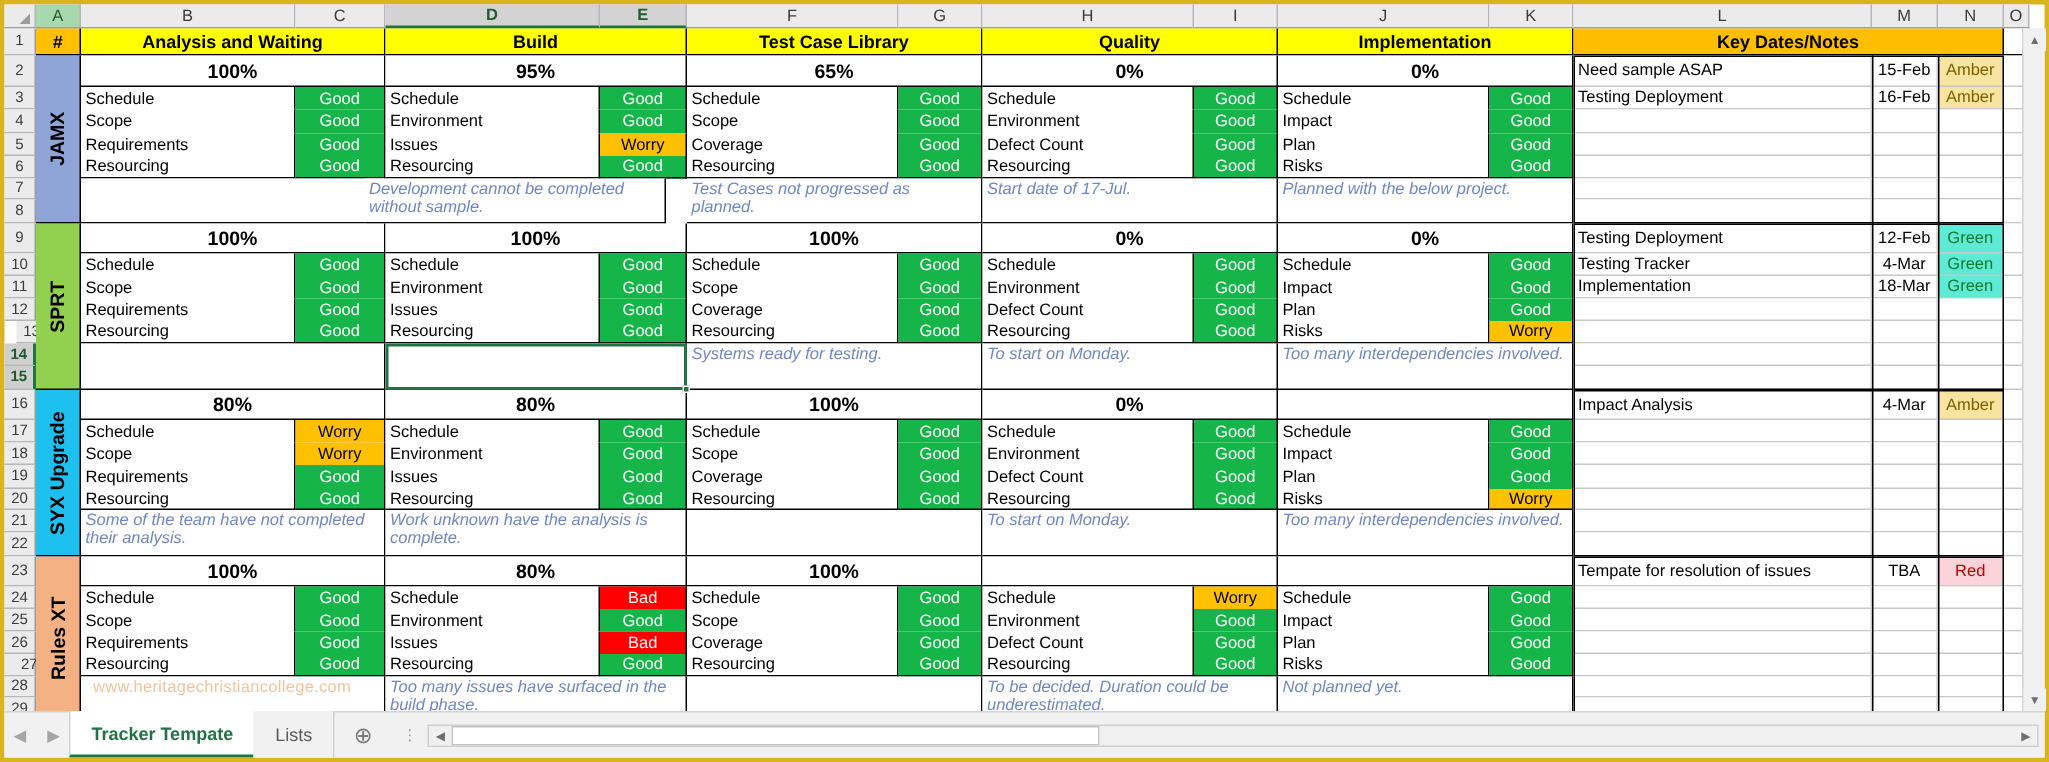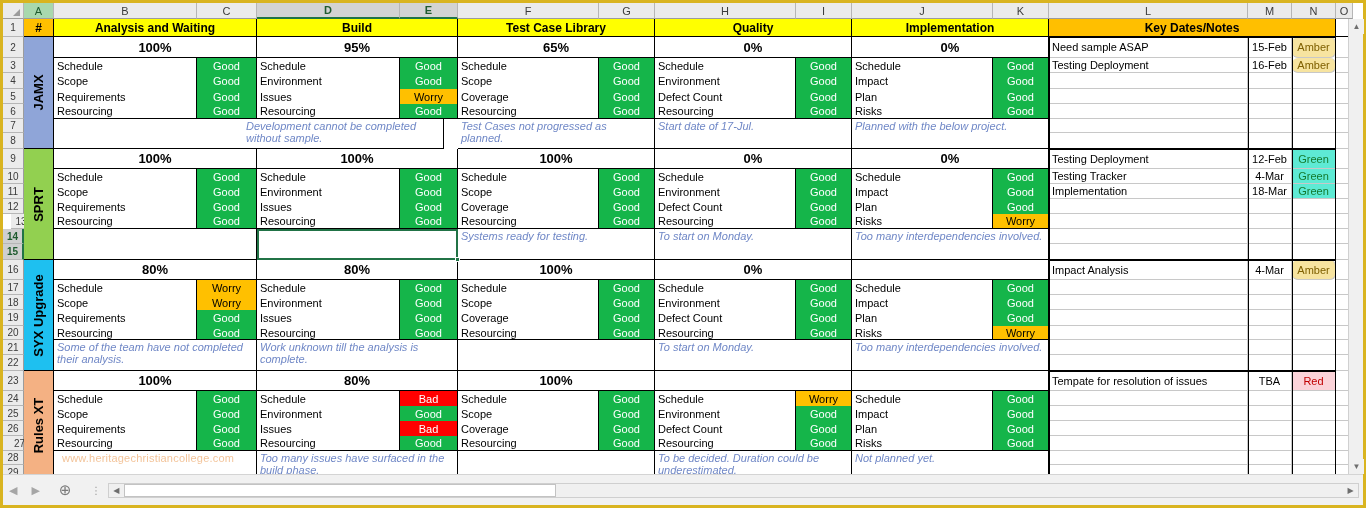--- a/index.html
+++ b/index.html
@@ -104,21 +104,21 @@
     border-right:1px solid #000; border-bottom:1px solid #000;
   }
   .vlabel span{
     transform:rotate(-90deg);
     font-weight:bold; font-size:13px; color:#000;
     white-space:nowrap;
   }
 
   .datecell{ justify-content:center; font-size:11px; }
   .ragcell{ justify-content:center; font-size:11px; }
-  .rag-amber{ background:#F7E4A0; color:#7F6000;border-radius:6px; }
+  .rag-amber{ background:#F7E4A0; color:#7F6000; }
   .rag-green{ background:#5eead4; color:#157A2E; }
   .rag-red{ background:#FBD3D9; color:#C00000; }
 
   
   .selrect{
     position:absolute; border:2px solid #217346;
     pointer-events:none; background:transparent;
   }
   .selhandle{
     position:absolute; width:5px; height:5px; background:#217346;
@@ -420,21 +420,21 @@
       <div class="sc note" style="left: 51px; top: 337px; width: 203px; height: 31px; padding-top: 1px; padding-left: 3px;">Some of the team have not completed their analysis.</div>
       <div class="sc pct" style="left: 254px; top: 257px; width: 201px; height: 20px;">80%</div>
       <div class="sc nbb" style="left: 254px; top: 277px; width: 143px; height: 15px;">Schedule</div>
       <div class="sc status g" style="left: 397px; top: 277px; width: 58px; height: 15px;">Good</div>
       <div class="sc nbb" style="left: 254px; top: 292px; width: 143px; height: 15px;">Environment</div>
       <div class="sc status g" style="left: 397px; top: 292px; width: 58px; height: 15px;">Good</div>
       <div class="sc nbb" style="left: 254px; top: 307px; width: 143px; height: 16px;">Issues</div>
       <div class="sc status g" style="left: 397px; top: 307px; width: 58px; height: 16px;">Good</div>
       <div class="sc " style="left: 254px; top: 323px; width: 143px; height: 14px;">Resourcing</div>
       <div class="sc status g" style="left: 397px; top: 323px; width: 58px; height: 14px; border-bottom: 1px solid rgb(0, 0, 0);">Good</div>
-      <div class="sc note" style="left: 254px; top: 337px; width: 201px; height: 31px; padding-top: 1px; padding-left: 3px;">Work unknown till the analysis is complete.</div>
+      <div class="sc note" style="left: 254px; top: 337px; width: 201px; height: 31px; padding-top: 1px; padding-left: 3px;">Work unknown have the analysis is complete.</div>
       <div class="sc pct" style="left: 455px; top: 257px; width: 197px; height: 20px;">100%</div>
       <div class="sc nbb" style="left: 455px; top: 277px; width: 141px; height: 15px;">Schedule</div>
       <div class="sc status g" style="left: 596px; top: 277px; width: 56px; height: 15px;">Good</div>
       <div class="sc nbb" style="left: 455px; top: 292px; width: 141px; height: 15px;">Scope</div>
       <div class="sc status g" style="left: 596px; top: 292px; width: 56px; height: 15px;">Good</div>
       <div class="sc nbb" style="left: 455px; top: 307px; width: 141px; height: 16px;">Coverage</div>
       <div class="sc status g" style="left: 596px; top: 307px; width: 56px; height: 16px;">Good</div>
       <div class="sc " style="left: 455px; top: 323px; width: 141px; height: 14px;">Resourcing</div>
       <div class="sc status g" style="left: 596px; top: 323px; width: 56px; height: 14px; border-bottom: 1px solid rgb(0, 0, 0);">Good</div>
       <div class="sc note" style="left: 455px; top: 337px; width: 197px; height: 31px; padding-top: 1px; padding-left: 3px;"></div>
@@ -591,20 +591,24 @@
     <div class="vbtn">▲</div>
     <div class="vthumb" style="top:16px;height:120px;"></div>
     <div class="vbtn" style="position:absolute;bottom:0;">▼</div>
   </div>
 
   <div class="bottom">
     <div class="tabnav">
       <div>◀</div>
       <div>▶</div>
     </div>
+    <div class="tabs" id="sheet-tabs">
+        <div class="tab active">Tracker Tempate</div>
+        <div class="tab">Lists</div>
+      </div>
     <div class="addsheet">⊕</div>
     <div class="hscroll-wrap">
       <div class="hdots">⋮</div>
       <div class="hsb">
         <div class="hbtn">◀</div>
         <div class="hthumb" style="flex:0 0 432px;"></div>
         <div class="hrest"></div>
         <div class="hbtn">▶</div>
       </div>
     </div>

